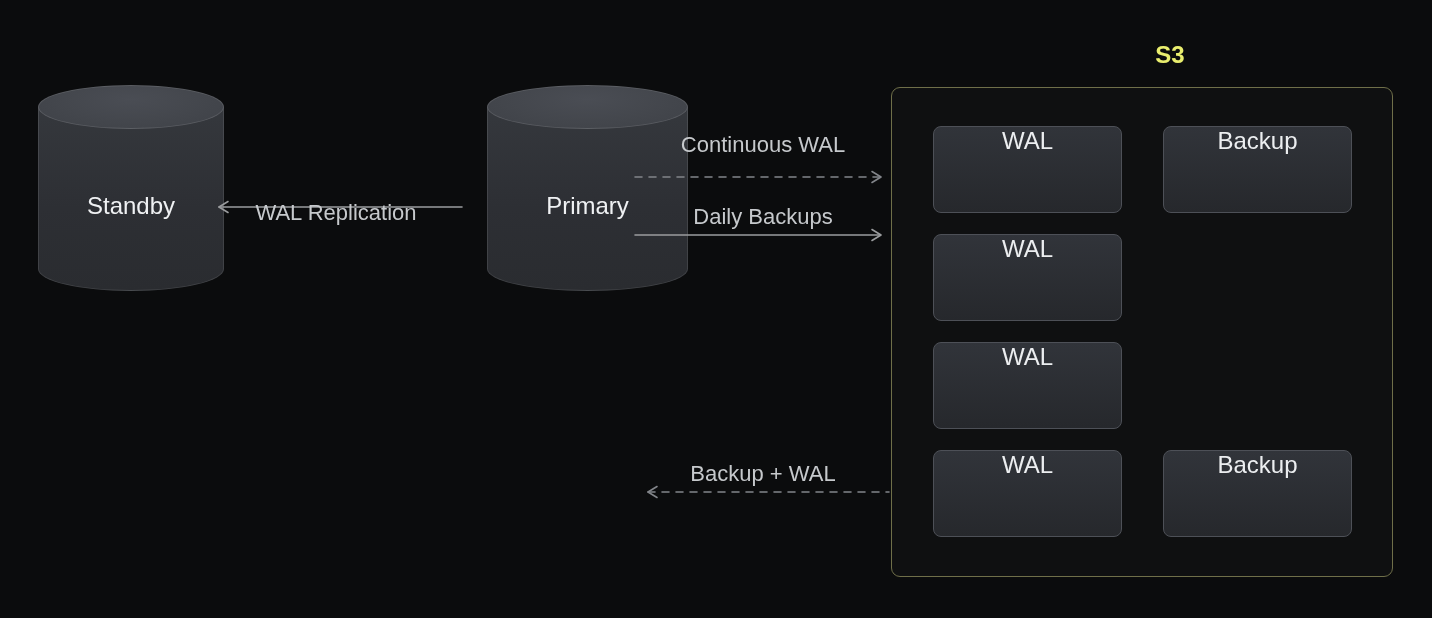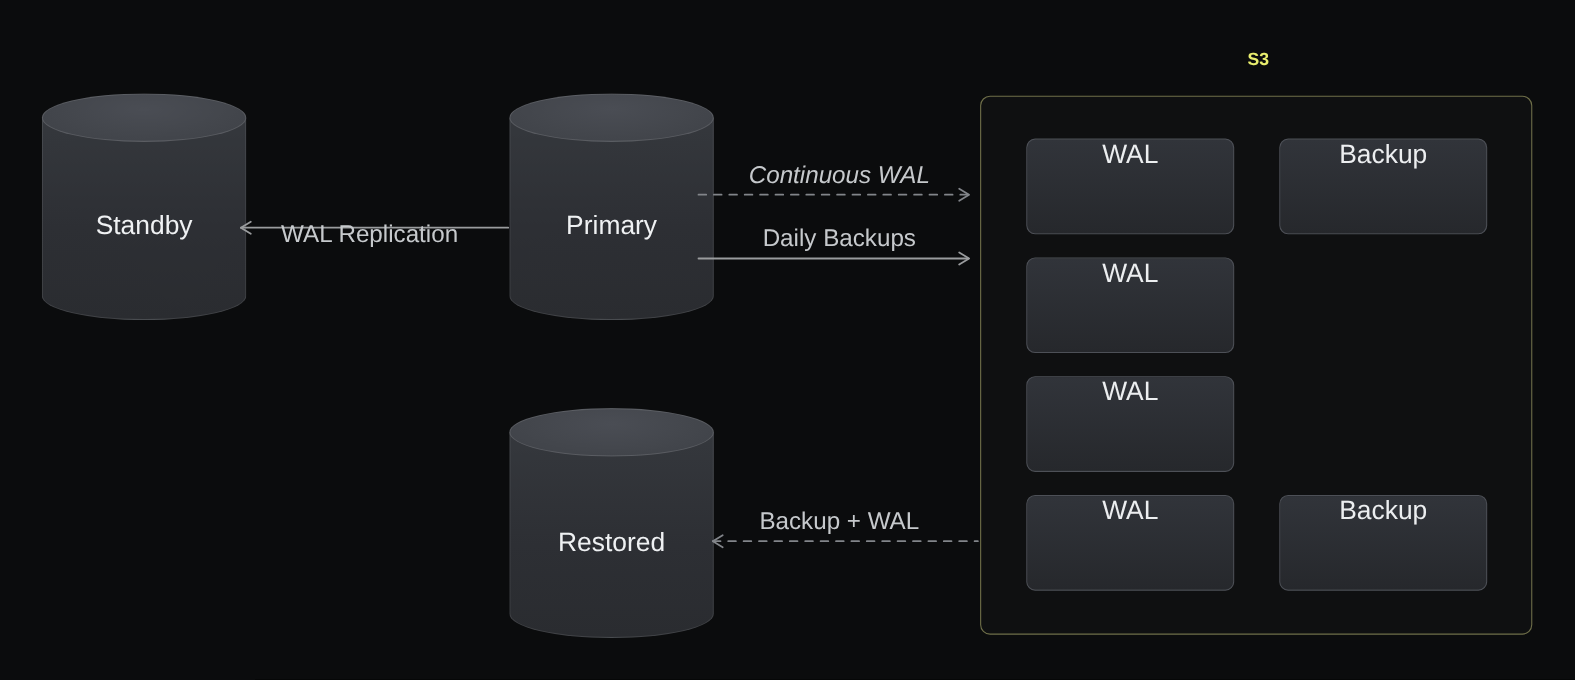--- a/index.html
+++ b/index.html
@@ -32,22 +32,22 @@
   }
 
   
   .s3-box {
     position:absolute; left:891px; top:87px; width:502px; height:490px;
     box-sizing:border-box;
     border:1px solid #6f6f49; border-radius:9px;
     background:rgba(255,255,255,0.02);
   }
   .s3-title {
-    position:absolute; left:1084px; top:41px; width:120px;
-    text-align:center; color:#e9ee6e; font-size:16px; line-height:28px;
+    position:absolute; left:1110px; top:41px; width:120px;
+    text-align:center; color:#e9ee6e; font-size:24px; line-height:28px;
     font-weight:600;
   }
   .snode {
     position:absolute; width:189px; height:87px;
     box-sizing:border-box;
     background:linear-gradient(180deg,#31343a 0%, #26282c 100%);
     border:1px solid #4d5057; border-radius:8px;
     display:flex; align-items:flex-start; justify-content:center;
     color:#eceef0; font-size:24px;
   }
@@ -74,31 +74,26 @@
 <body>
 
 <div class="canvas">
 
   <div class="cylinder" style="left:38px; top:85px;">
     <div class="cyl-side"></div>
     <div class="cyl-top"></div>
     <div class="cyl-label">Standby</div>
   </div>
 
-  <div class="cylinder" style="left:463px; top:85px;">
+  <div class="cylinder" style="left:487px; top:85px;padding-left:15px;">
     <div class="cyl-side"></div>
     <div class="cyl-top"></div>
     <div class="cyl-label">Primary</div>
   </div>
 
-  <div class="cylinder" style="left:463px; top:371px; height:209px;">
-    <div class="cyl-side"></div>
-    <div class="cyl-top"></div>
-    <div class="cyl-label" style="top:109px;">Restored</div>
-  </div>
 
   <div class="s3-title">S3</div>
   <div class="s3-box"></div>
 
   <div class="snode wal-1">
     <span>WAL</span>
   </div>
   <div class="snode backup-1">
     <span>Backup</span>
   </div>
@@ -118,21 +113,21 @@
   <svg class="arrow arrow-solid" style="left:208px; top:199px;" width="256" height="16">
     <line x1="11" y1="8" x2="254" y2="8"></line>
     <polyline points="20,2.5 11,8 20,13.5"></polyline>
   </svg>
   <div class="edge-label" style="left:206px; top:176px;margin-top:24px;">WAL Replication</div>
 
   <svg class="arrow arrow-dashed" style="left:635px; top:169px;" width="256" height="16">
     <line x1="0" y1="8" x2="245" y2="8"></line>
     <polyline points="237,2.5 246,8 237,13.5"></polyline>
   </svg>
-  <div class="edge-label" style="left:633px; top:146px;font-style:italic;">Continuous WAL</div>
+  <div class="edge-label" style="left:633px; top:132px;">Continuous WAL</div>
 
   <svg class="arrow arrow-solid" style="left:635px; top:227px;" width="256" height="16">
     <line x1="0" y1="8" x2="245" y2="8"></line>
     <polyline points="237,2.5 246,8 237,13.5"></polyline>
   </svg>
   <div class="edge-label" style="left:633px; top:204px;">Daily Backups</div>
 
   <svg class="arrow arrow-dashed" style="left:637px; top:484px;" width="254" height="16">
     <line x1="11" y1="8" x2="252" y2="8"></line>
     <polyline points="20,2.5 11,8 20,13.5"></polyline>

